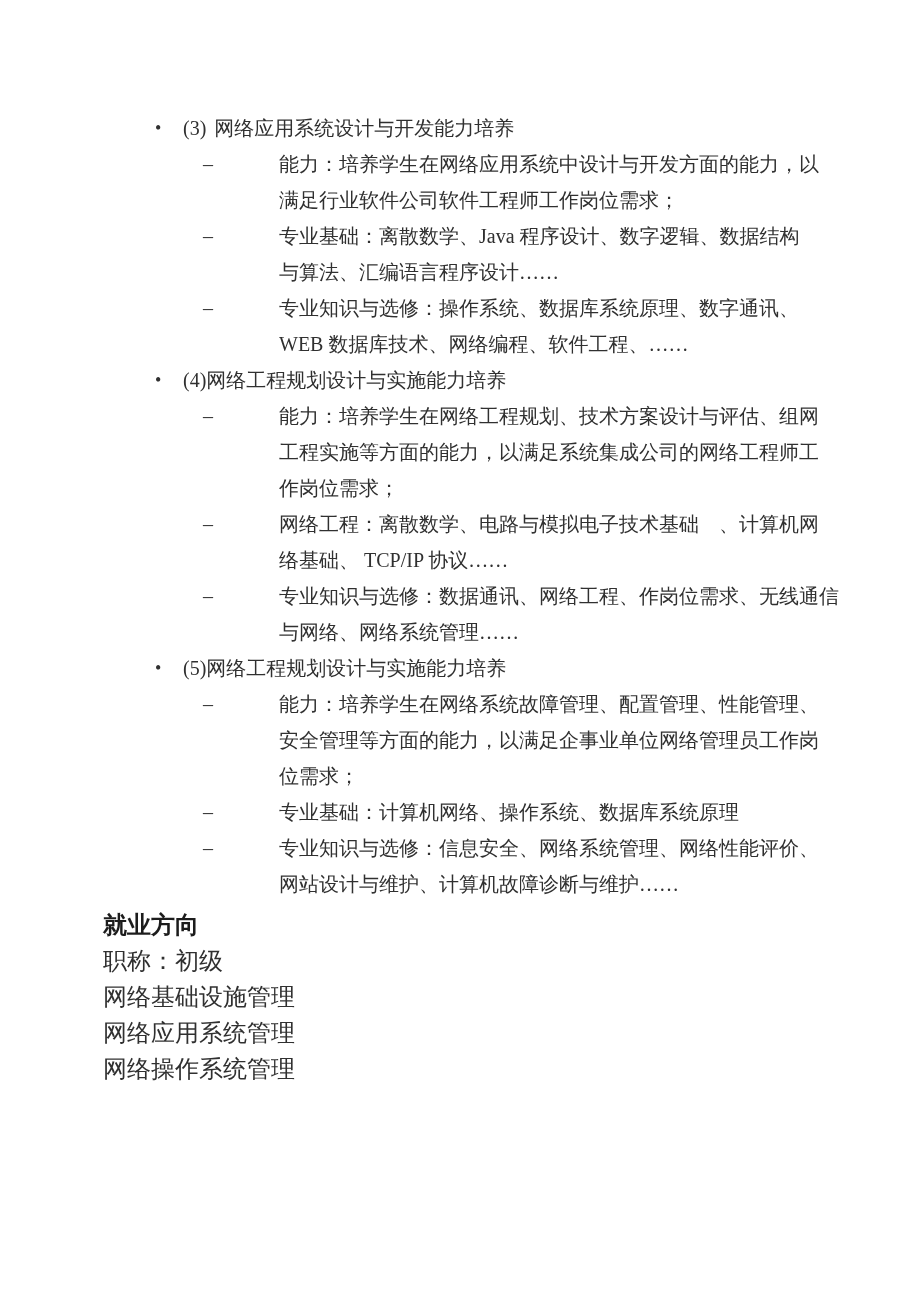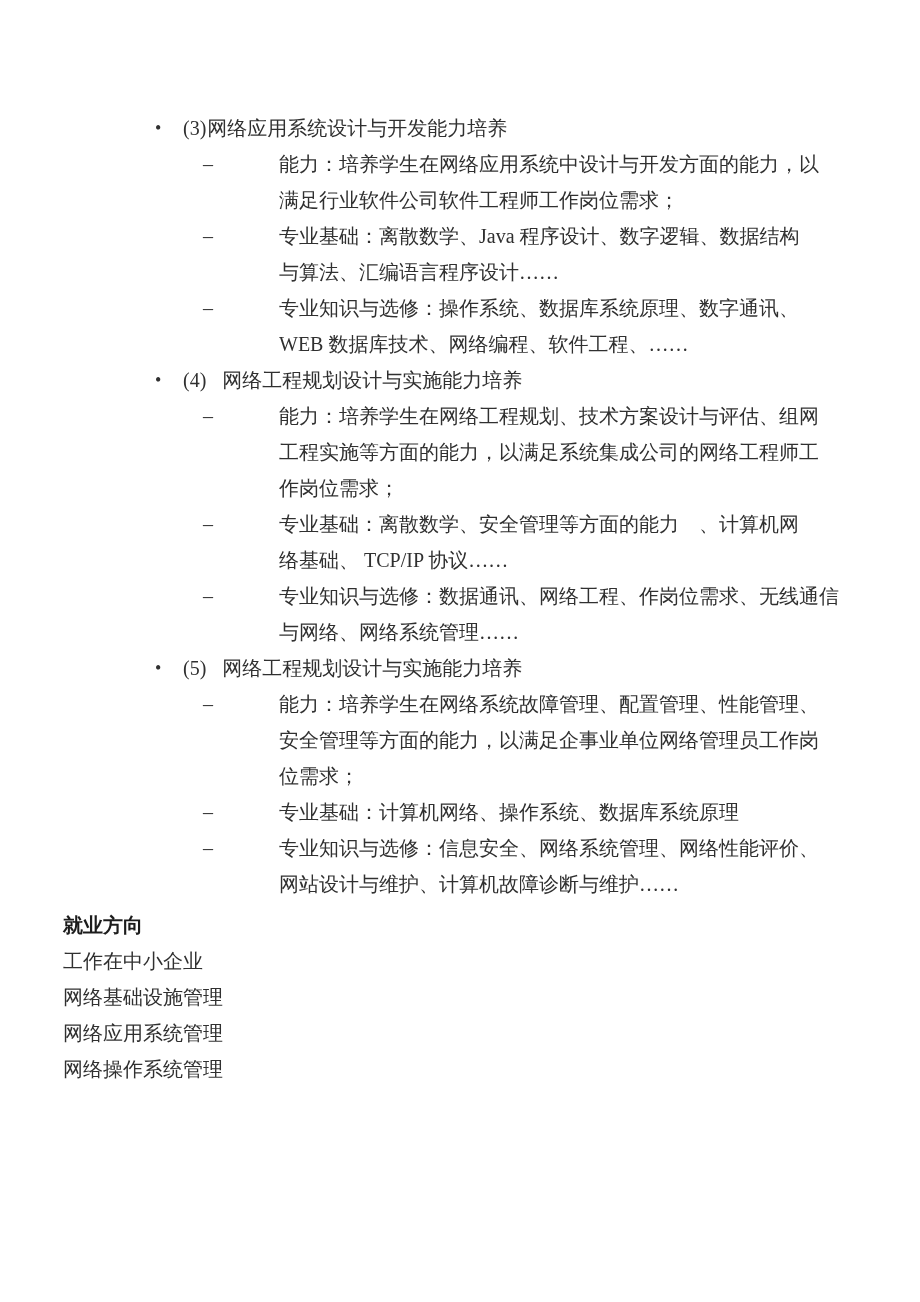--- a/index.html
+++ b/index.html
@@ -32,43 +32,44 @@
     line-height: 36px;
   }
   .bullet {
     width: 28px;
     flex: 0 0 28px;
     font-size: 18px;
   }
   .l1-num {
     flex: 0 0 auto;
   }
-  .gap-sm .l1-title { margin-left: 1px; }
-  .gap-lg .l1-title { margin-left: 16px; }
+  .gap-sm .l1-title { margin-left: 8px; }
+  .gap-lg .l1-title { margin-left: 0; }
   .l2-row {
     display: flex;
     align-items: flex-start;
     padding-left: 203px;
     font-size: 20px;
     line-height: 36px;
   }
   .dash {
     width: 31px;
     flex: 0 0 31px;
   }
   .l2-text {
     width: 620px;
     white-space: pre-wrap;
     margin-left: 45px;
   }
   .employment {
     margin-top: 5px;
     padding-left: 63px;
-    font-size: 20px;
+    font-size: 24px;
     line-height: 36px;
+    margin-left: 40px;
   }
   .employment p {
     margin: 0;
   }
   .bold-heading {
     font-family: "Liberation Sans", "DejaVu Sans", sans-serif;
     font-weight: 700;
     color: #1c1c1c;
   }
 </style>
@@ -106,21 +107,21 @@
       <span class="l1-title">网络工程规划设计与实施能力培养</span>
     </div>
     <div class="l2-row">
       <span class="dash">–</span>
       <div class="l2-text">能力：培养学生在网络工程规划、技术方案设计与评估、组网
 工程实施等方面的能力，以满足系统集成公司的网络工程师工
 作岗位需求；</div>
     </div>
     <div class="l2-row">
       <span class="dash">–</span>
-      <div class="l2-text">专业基础：离散数学、安全管理等方面的能力　、计算机网
+      <div class="l2-text">网络工程：离散数学、电路与模拟电子技术基础　、计算机网
 络基础、 TCP/IP 协议……</div>
     </div>
     <div class="l2-row">
       <span class="dash">–</span>
       <div class="l2-text">专业知识与选修：数据通讯、网络工程、作岗位需求、无线通信
 与网络、网络系统管理……</div>
     </div>
 
     <div class="l1-row gap-lg">
       <span class="bullet">•</span>
@@ -140,19 +141,19 @@
     <div class="l2-row">
       <span class="dash">–</span>
       <div class="l2-text">专业知识与选修：信息安全、网络系统管理、网络性能评价、
 网站设计与维护、计算机故障诊断与维护……</div>
     </div>
 
   </section>
 
   <section class="employment">
     <p class="bold-heading">就业方向</p>
-    <p>工作在中小企业</p>
+    <p>职称：初级</p>
     <p>网络基础设施管理</p>
     <p>网络应用系统管理</p>
     <p>网络操作系统管理</p>
   </section>
 
 </div>
 
 </body></html>

